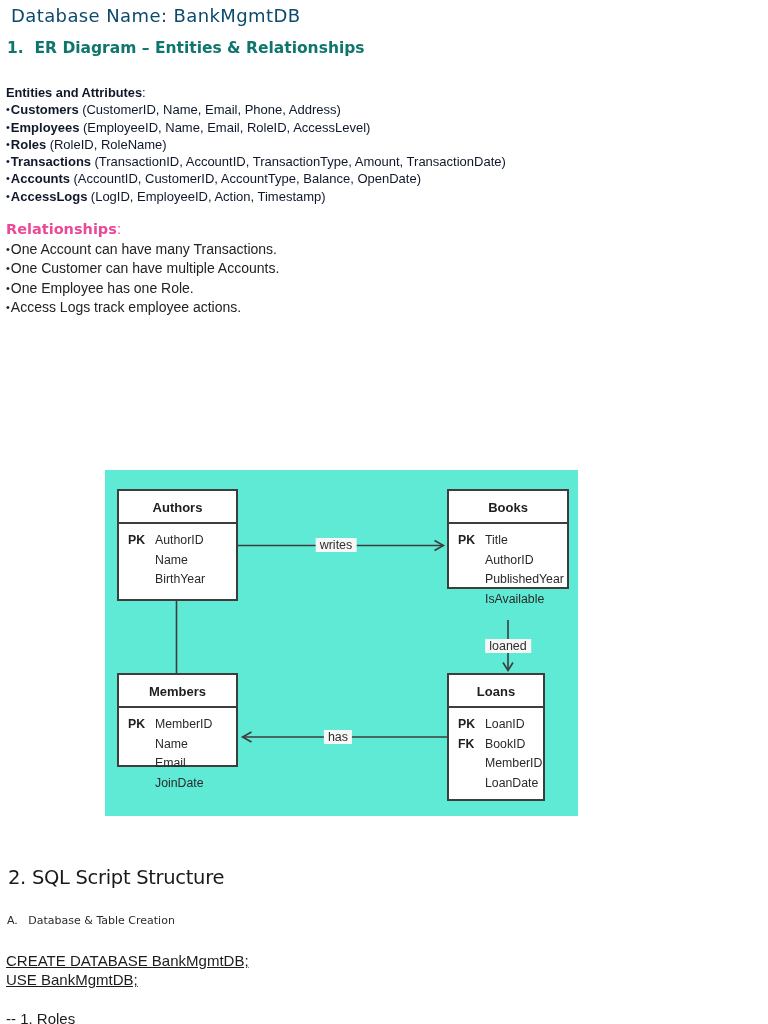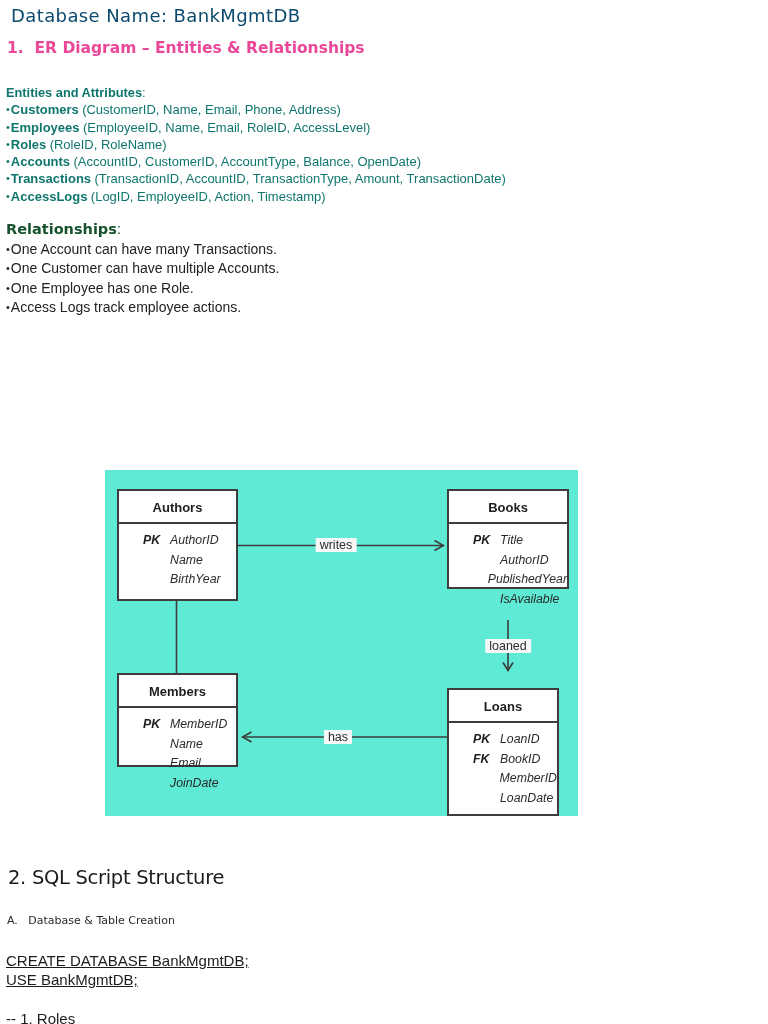--- a/index.html
+++ b/index.html
@@ -3,66 +3,66 @@
 <meta charset="utf-8">
 <style>
   * { margin:0; padding:0; box-sizing:border-box; }
   html,body { width:768px; height:1024px; background:#ffffff; overflow:hidden; }
   body { position:relative; font-family:"Liberation Sans", sans-serif; color:#1c1c1c; }
 
   .abs { position:absolute; }
 
   .doc-title { left:11px; top:5px; font-family:"DejaVu Sans", sans-serif; font-size:18px; letter-spacing:0.4px; white-space:pre; color:#0c4a6e; }
 
-  .h1 { left:7px; top:39px; font-family:"DejaVu Sans", sans-serif; font-weight:bold; font-size:15.5px; white-space:pre; color:#ec4899; }
+  .h1 { left:7px; top:39px; font-family:"DejaVu Sans", sans-serif; font-weight:bold; font-size:15.5px; white-space:pre; color:#0f766e; }
 
-  .entities-block { left:6px; top:84px; font-size:13px; line-height:17.3px; color:#0f766e; }
+  .entities-block { left:6px; top:84px; font-size:13px; line-height:17.3px; color:#0f172a; }
   .entities-heading b { font-size:12.8px; }
   .ent-line b { letter-spacing:0; }
   .attrs { margin-left:0.26em;text-align:right; }
   .bullet { font-size:11px; vertical-align:1px; margin-right:1px; }
 
   .rel-block { left:6px; top:221px; color:#222; }
-  .rel-heading { font-family:"DejaVu Sans", sans-serif; font-weight:bold; font-size:14.5px; margin-bottom:3px; color:#14532d; }
+  .rel-heading { font-family:"DejaVu Sans", sans-serif; font-weight:bold; font-size:14.5px; margin-bottom:3px; color:#ec4899; }
   .rel-line { font-size:14px; line-height:19.3px; }
 
   
   .diagram { left:105px; top:470px; width:473px; height:346px; background:#5eead4; filter:blur(0.25px); }
   .diagram svg { position:absolute; left:0; top:0; }
   .entity { position:absolute; background:#ffffff; border:2px solid #3d3d3d; }
   .entity-title { height:33px; line-height:33px; text-align:center; font-weight:bold; font-size:13px; border-bottom:2px solid #3d3d3d; color:#1e1e1e; }
-  .entity-rows { padding:9px 0 0 24px;font-style:italic; }
+  .entity-rows { padding:9px 0 0 9px; }
   .entity-row { display:flex; height:19.7px; font-size:12.3px; color:#2a2a2a; }
   .entity-row .key { width:27px; font-weight:bold; color:#1e1e1e; }
   .edge-label { position:absolute; transform:translate(-50%,-50%); background:#f7f7f7; padding:0 4px; font-size:12.5px; color:#2e2e2e; white-space:nowrap; }
 
   .ent-authors { left:12px; top:19px; width:121px; height:112px; }
   .ent-books   { left:342px; top:19px; width:122px; height:100px; }
   .ent-members { left:12px; top:203px; width:121px; height:94px; }
-  .ent-loans   { left:342px; top:218px; width:112px; height:128px; }
+  .ent-loans   { left:342px; top:203px; width:98px; height:128px; }
 
   .h2 { left:8px; top:866px; font-family:"DejaVu Sans", sans-serif; font-size:19.5px; letter-spacing:-0.3px; color:#1a1a1a; }
   .h3 { left:7px; top:914px; font-family:"DejaVu Sans", sans-serif; font-size:11px; white-space:pre; color:#2a2a2a; }
   .sql-block { left:6px; top:951px; font-size:15px; line-height:19.3px; color:#1c1c1c;text-decoration:underline; }
   .sql-comment { left:6px; top:1010px; font-size:15px; color:#1c1c1c; }
 </style>
 </head>
 <body>
 
 <div class="abs doc-title">Database Name: BankMgmtDB</div>
 
 <div class="abs h1">1.  ER Diagram – Entities &amp; Relationships</div>
 
 <div class="abs entities-block">
   <div class="entities-heading"><b>Entities and Attributes</b><span>:</span></div>
   <div class="ent-line"><span class="bullet">•</span><b>Customers</b><span class="attrs">(CustomerID, Name, Email, Phone, Address)</span></div>
   <div class="ent-line"><span class="bullet">•</span><b>Employees</b><span class="attrs">(EmployeeID, Name, Email, RoleID, AccessLevel)</span></div>
   <div class="ent-line"><span class="bullet">•</span><b>Roles</b><span class="attrs">(RoleID, RoleName)</span></div>
+  <div class="ent-line"><span class="bullet">•</span><b>Transactions</b><span class="attrs">(TransactionID, AccountID, TransactionType, Amount, TransactionDate)</span></div>
   <div class="ent-line"><span class="bullet">•</span><b>Accounts</b><span class="attrs">(AccountID, CustomerID, AccountType, Balance, OpenDate)</span></div>
-  <div class="ent-line"><span class="bullet">•</span><b>Transactions</b><span class="attrs">(TransactionID, AccountID, TransactionType, Amount, TransactionDate)</span></div>
   <div class="ent-line"><span class="bullet">•</span><b>AccessLogs</b><span class="attrs">(LogID, EmployeeID, Action, Timestamp)</span></div>
 </div>
 
 <div class="abs rel-block">
   <div class="rel-heading"><span>Relationships</span><span style="font-family:'Liberation Sans',sans-serif;font-weight:normal;">:</span></div>
   <div class="rel-line"><span class="bullet">•</span><span>One Account can have many Transactions.</span></div>
   <div class="rel-line"><span class="bullet">•</span><span>One Customer can have multiple Accounts.</span></div>
   <div class="rel-line"><span class="bullet">•</span><span>One Employee has one Role.</span></div>
   <div class="rel-line"><span class="bullet">•</span><span>Access Logs track employee actions.</span></div>
 </div>

